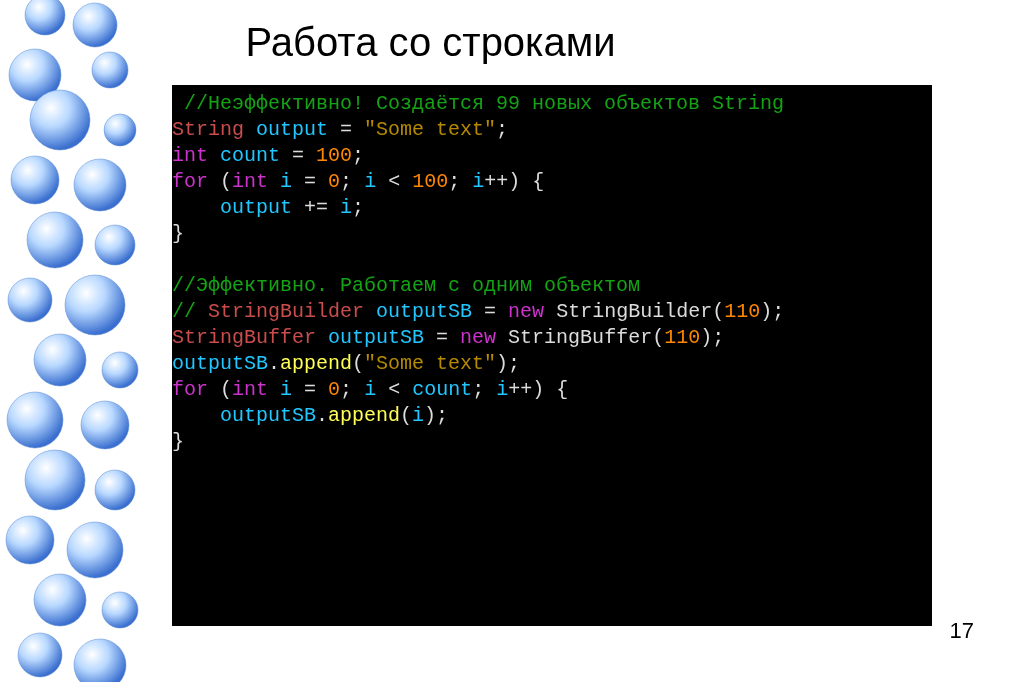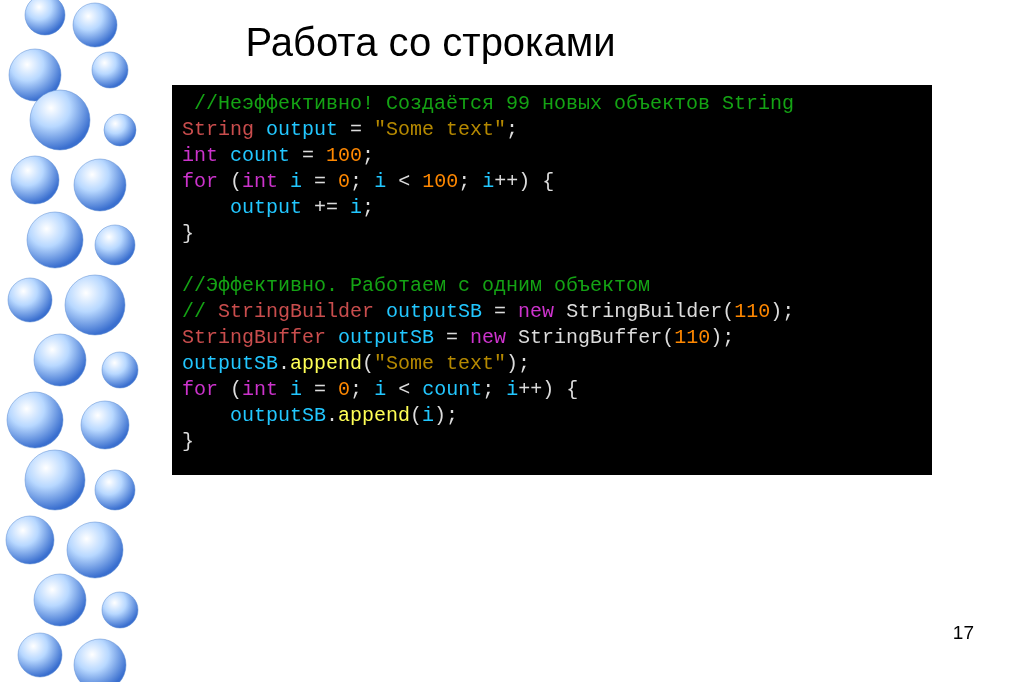--- a/index.html
+++ b/index.html
@@ -29,44 +29,44 @@
     font-size: 40px;
     color: #000;
     font-weight: 400;
     z-index: 2;
   }
   .codebox {
     position: absolute;
     left: 172px;
     top: 85px;
     width: 760px;
-    height: 390px;
+    height: 541px;
     background: #000000;
-    padding: 6px 10px;
+    padding: 6px 0;
     box-sizing: border-box;
     font-family: Consolas, "Courier New", monospace;
     font-size: 20px;
     line-height: 26px;
     white-space: pre;
     z-index: 2;
     overflow: hidden;
   }
   .c-comment { color: #14a314; }      
   .c-type    { color: #c94d4d; }      
   .c-var     { color: #22c7ff; }      
   .c-op      { color: #dcdcdc; }      
   .c-str     { color: #b58900; }      
   .c-key     { color: #cc33cc; }      
   .c-num     { color: #ff8800; }      
   .c-method  { color: #ffff55; }      
   .pagenum {
     position: absolute;
     right: 50px;
     bottom: 38px;
-    font-size: 19px;
+    font-size: 22px;
     color: #000;
     z-index: 2;
   }
 </style>
 </head>
 <body>
 
 <svg class="dna" viewBox="0 0 170 682" preserveAspectRatio="xMinYMin slice">
   <defs>
     <radialGradient id="sph" cx="35%" cy="30%" r="70%">

